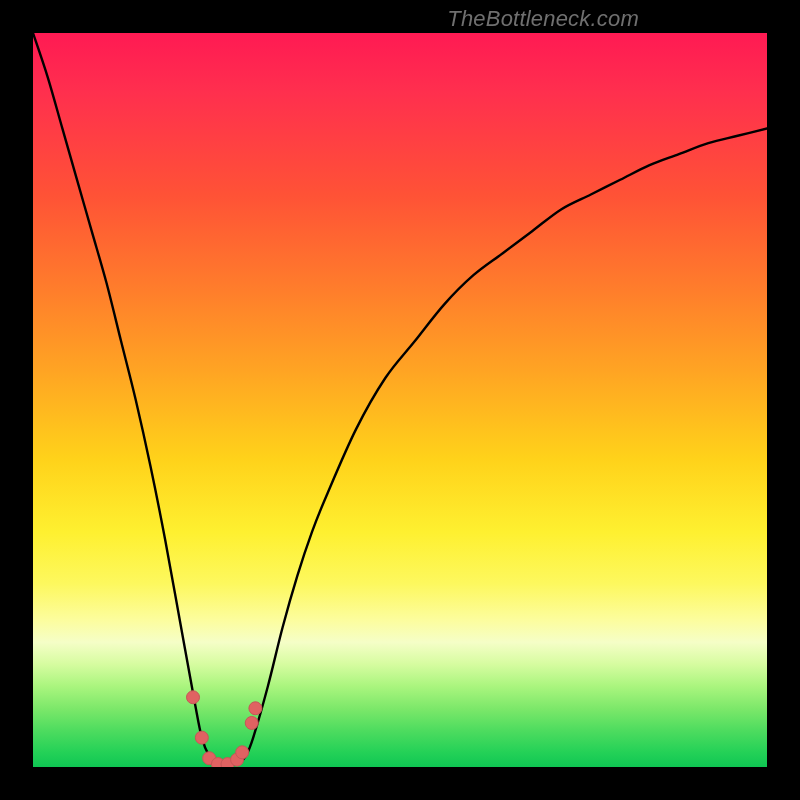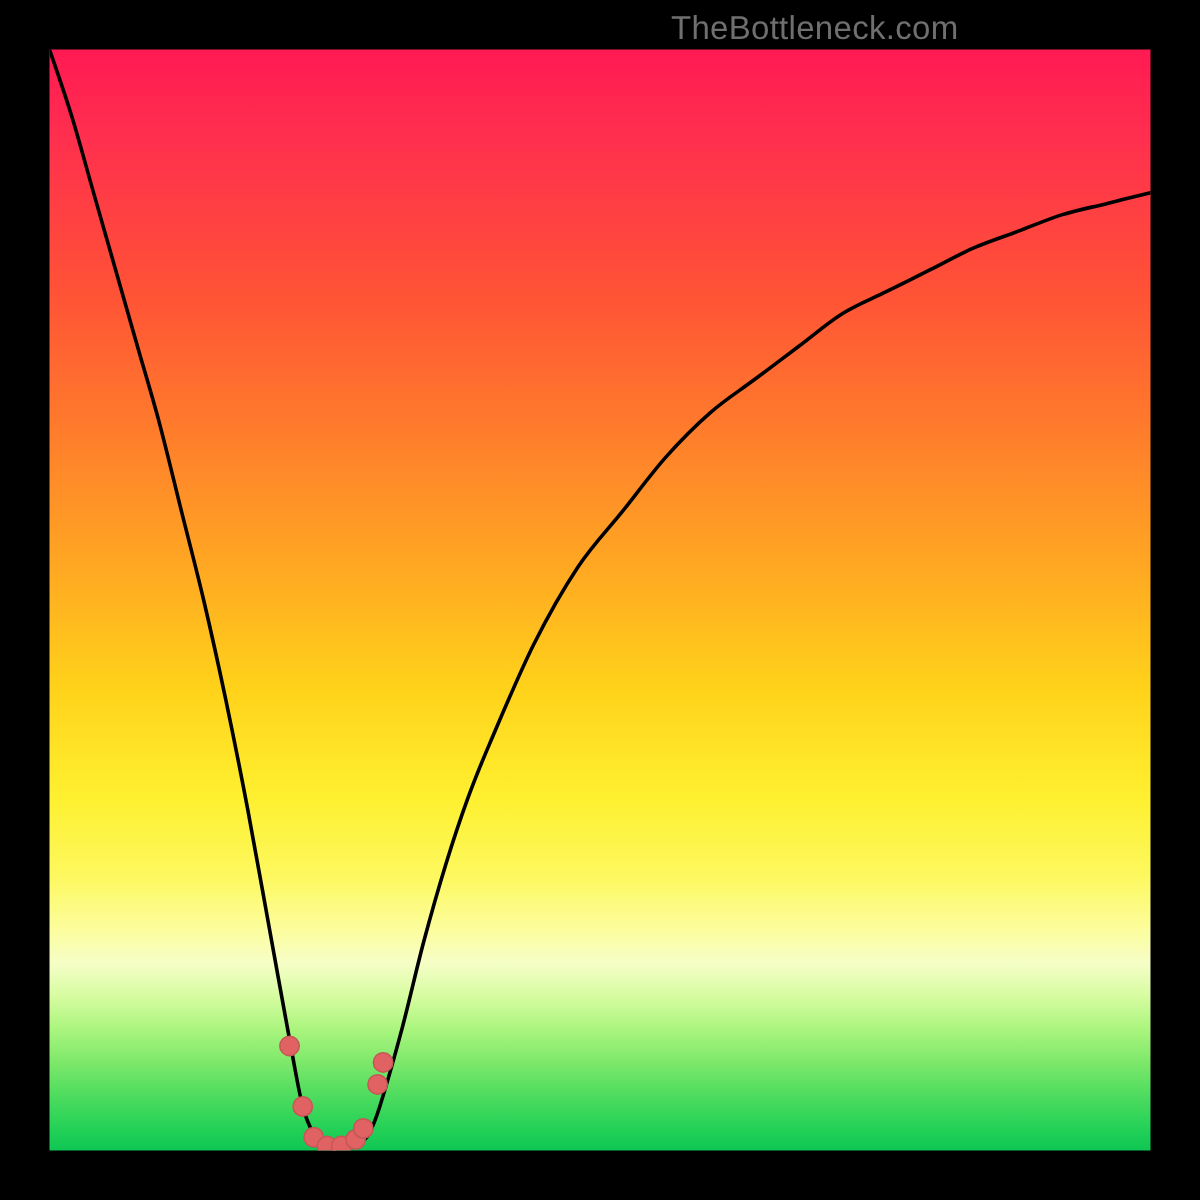--- a/index.html
+++ b/index.html
@@ -11,20 +11,21 @@
     overflow: hidden;
     font-family: Arial, Helvetica, sans-serif;
   }
   .frame {
     position: absolute;
     left: 0;
     top: 0;
     width: 651px;
     height: 800px;
     background: #000;
+    font-style: italic;
   }
   .plot-area {
     position: absolute;
     left: 33px;
     top: 33px;
     width: 734px;
     height: 734px;
     
     background: linear-gradient(
       to bottom,

